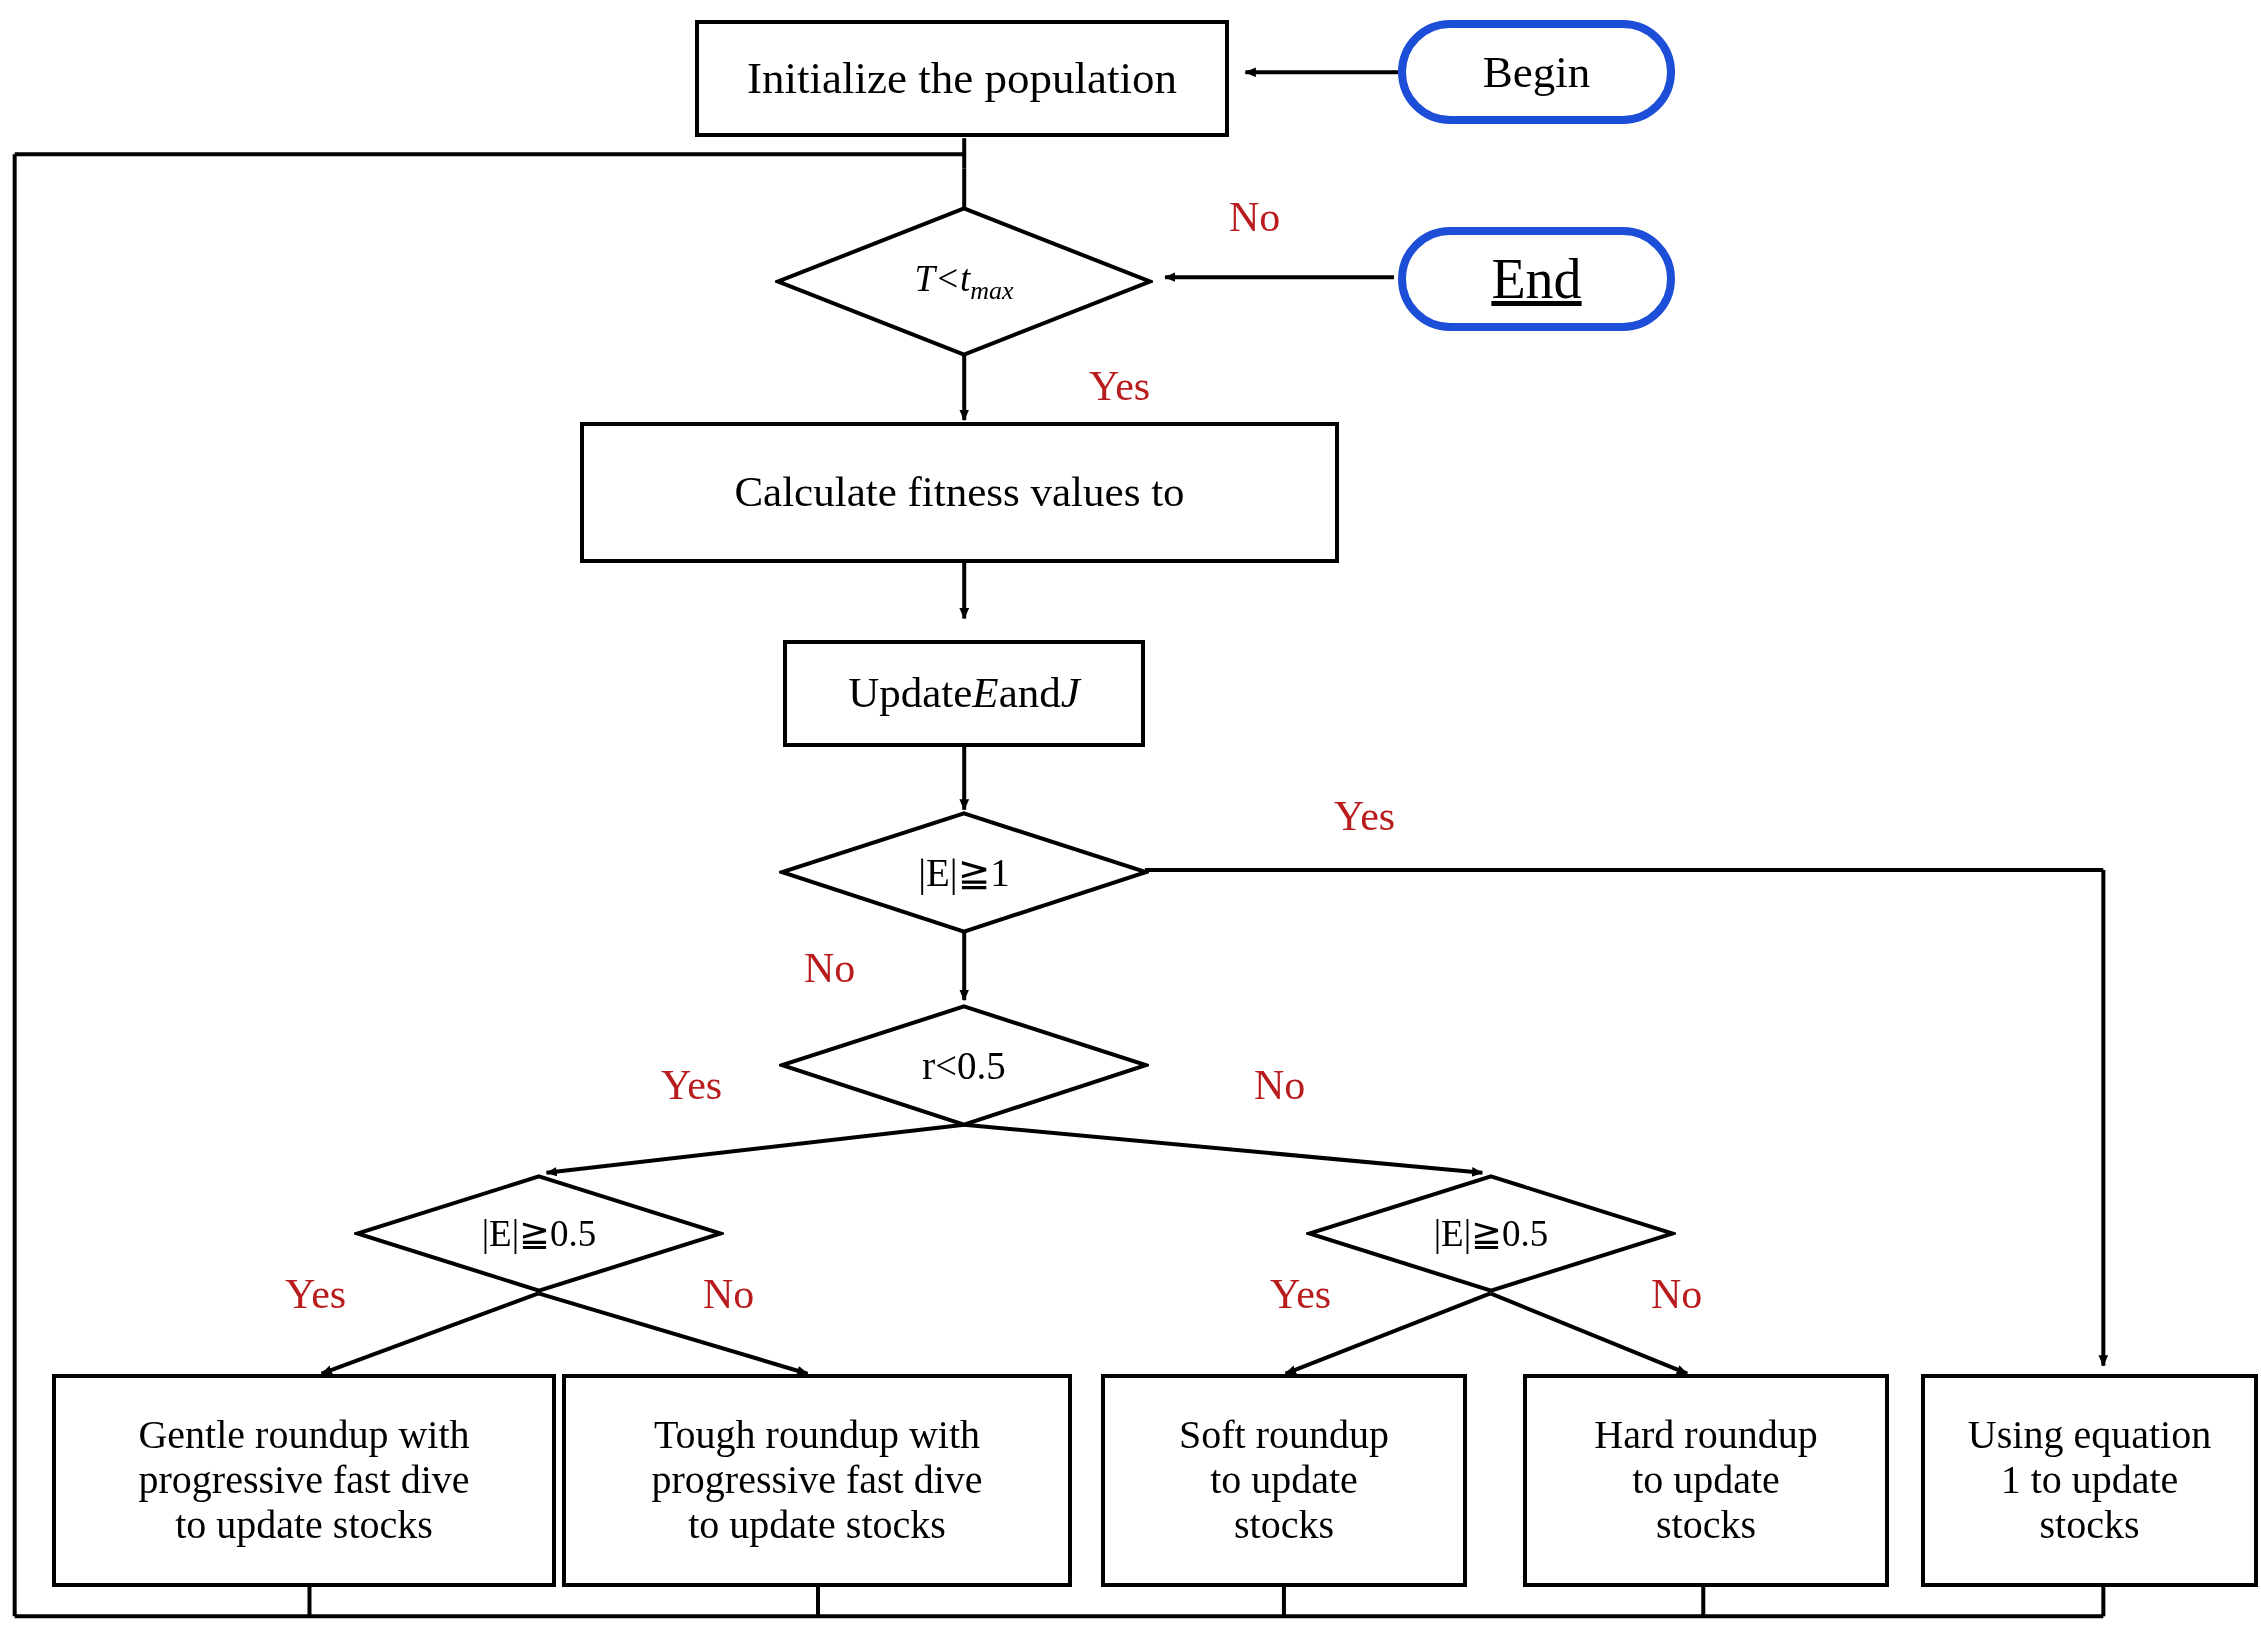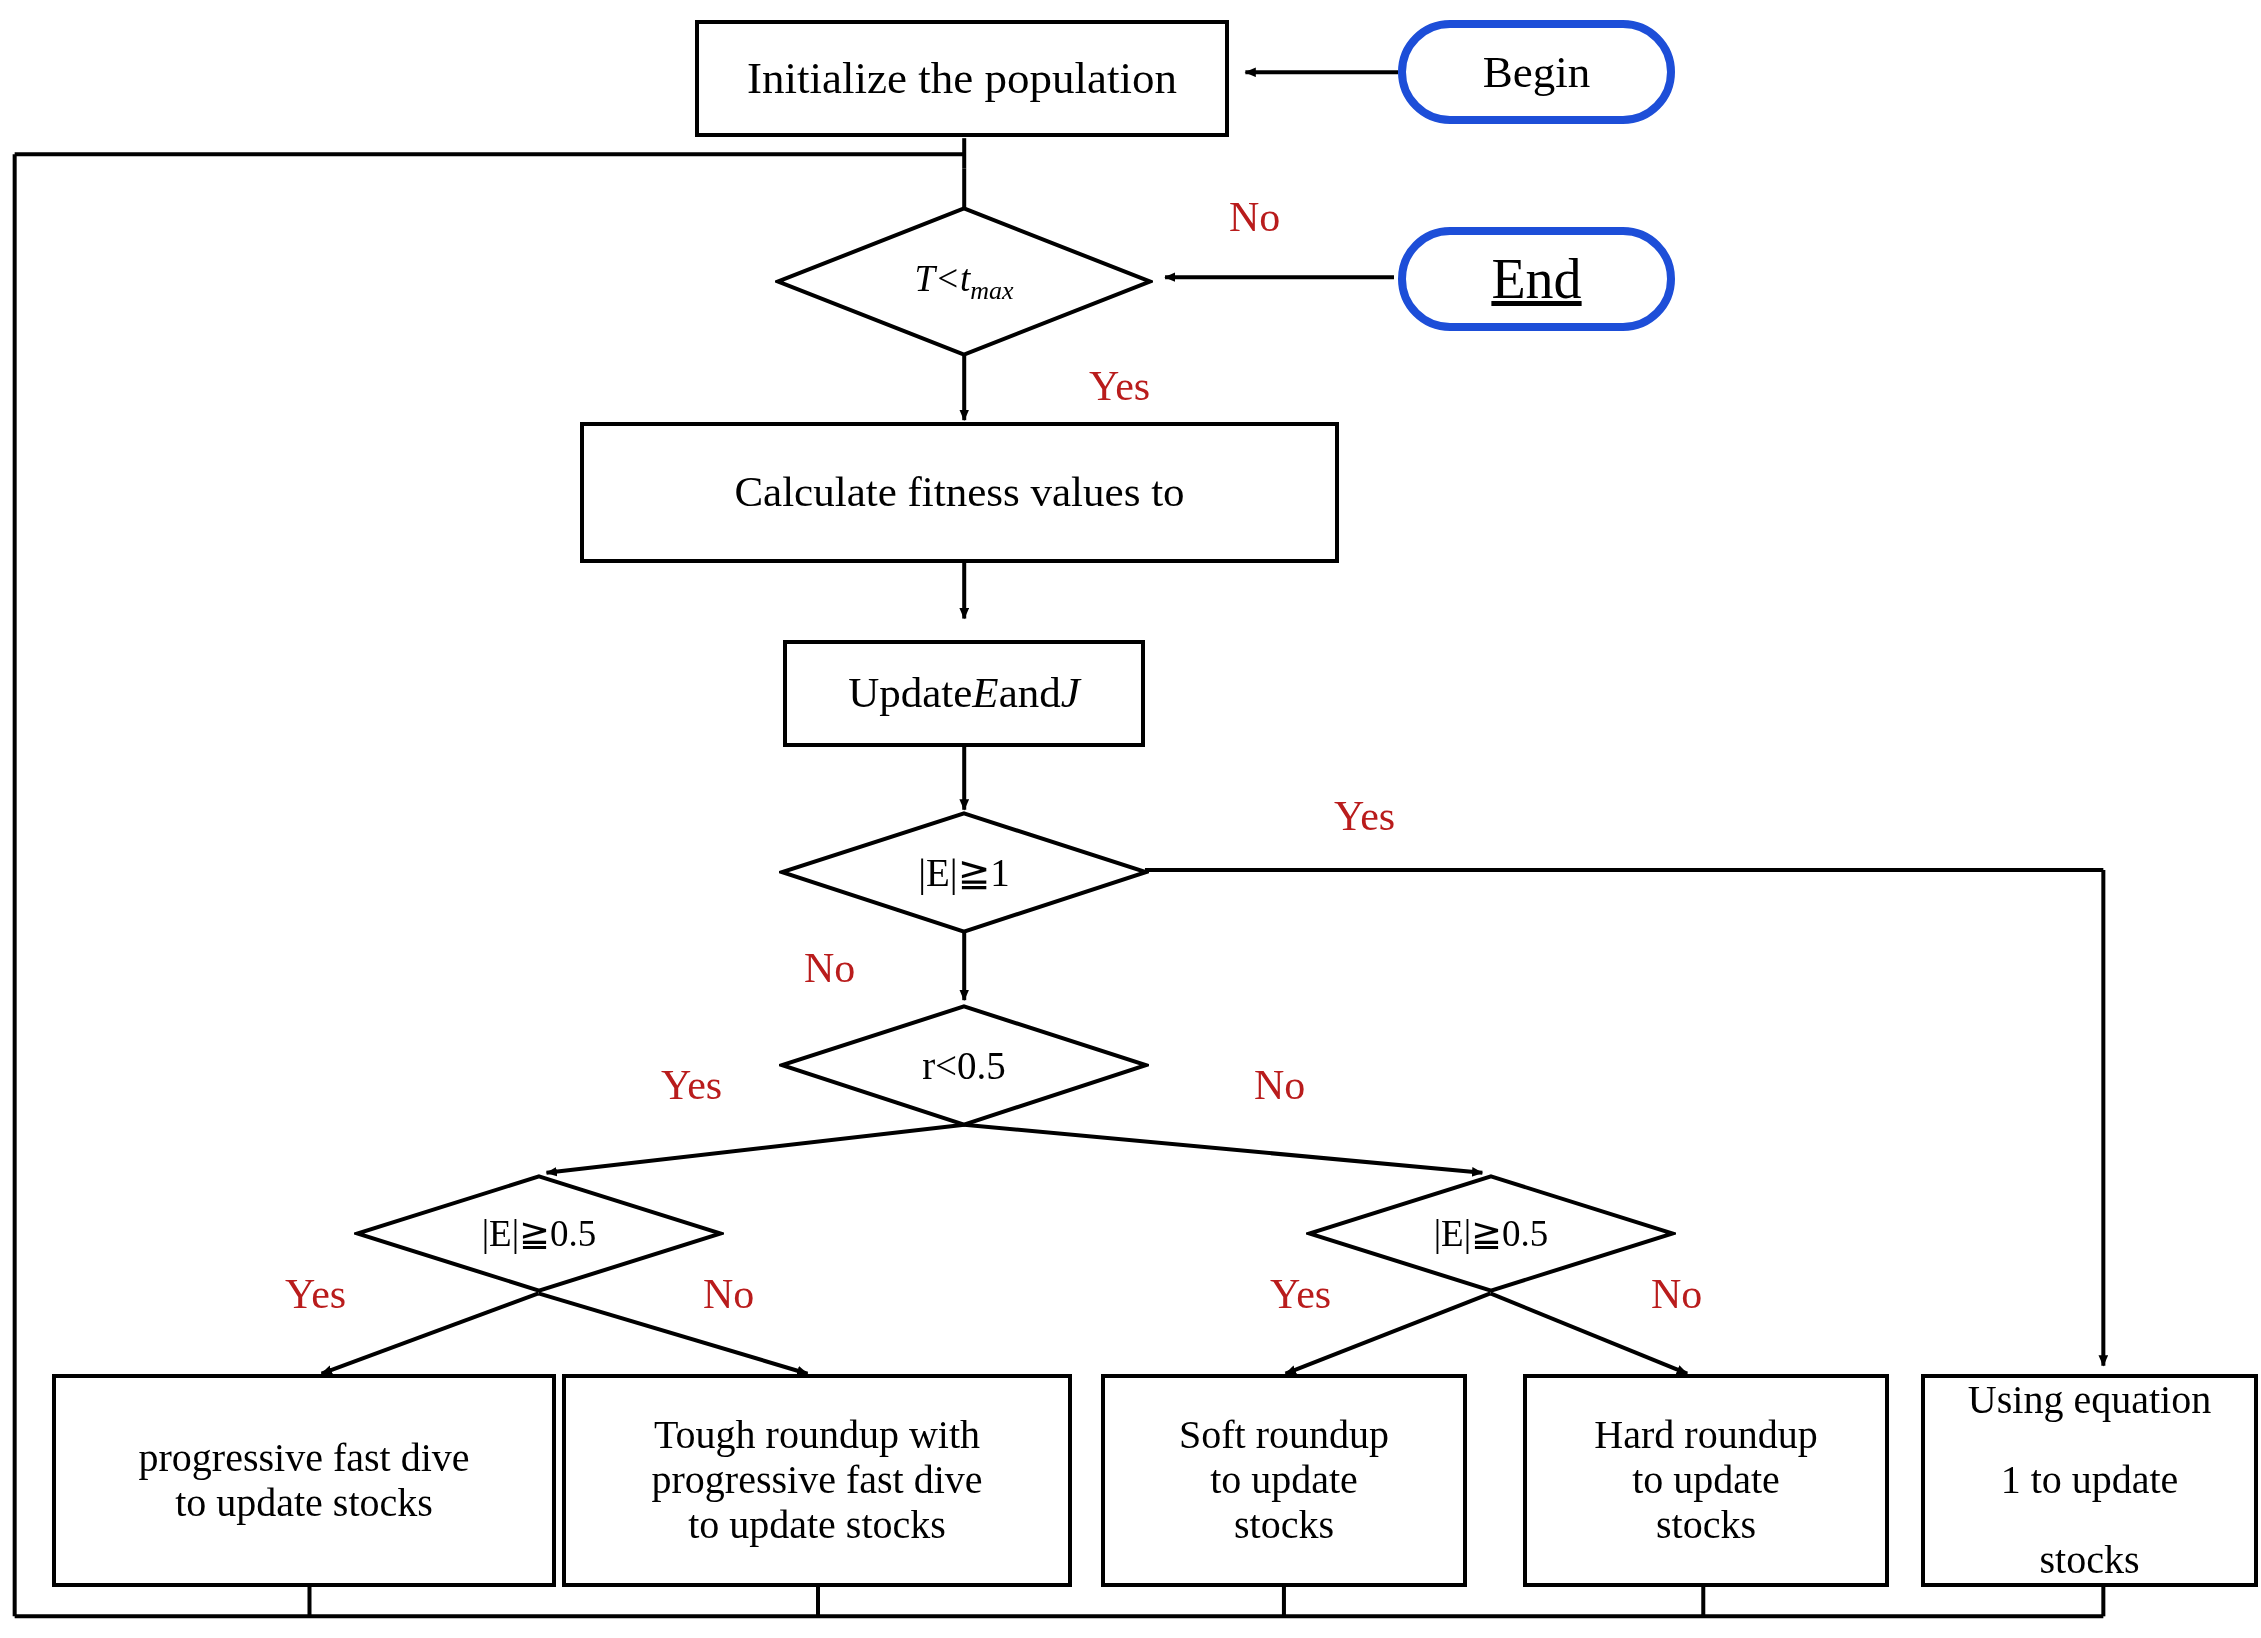--- a/index.html
+++ b/index.html
@@ -176,20 +176,21 @@
   </div>
 
   <div class="diamond-wrap" style="left:1306px; top:1173px; width:370px; height:121px;">
     <svg width="370" height="121" viewBox="0 0 460 150">
       <polygon points="230,4 456,75 230,146 4,75" fill="#ffffff" stroke="#000000" stroke-width="5"></polygon>
     </svg>
     <div class="diamond-label" style="font-size:37px;">|E|≧0.5</div>
   </div>
 
   <div class="node rect" style="left:52px; top:1374px; width:504px; height:213px; font-size:40px; flex-direction:column;">
+    <span>Gentle roundup with</span>
     <span>progressive fast dive</span>
     <span>to update stocks</span>
   </div>
 
   <div class="node rect" style="left:562px; top:1374px; width:510px; height:213px; font-size:40px; flex-direction:column;">
     <span>Tough roundup with</span>
     <span>progressive fast dive</span>
     <span>to update stocks</span>
   </div>
 
@@ -198,21 +199,21 @@
     <span>to update</span>
     <span>stocks</span>
   </div>
 
   <div class="node rect" style="left:1523px; top:1374px; width:366px; height:213px; font-size:40px; flex-direction:column;">
     <span>Hard roundup</span>
     <span>to update</span>
     <span>stocks</span>
   </div>
 
-  <div class="node rect" style="left:1921px; top:1374px; width:337px; height:213px; font-size:40px; flex-direction:column;justify-content:space-between;">
+  <div class="node rect" style="left:1921px; top:1374px; width:337px; height:213px; font-size:40px; flex-direction:column;">
     <span>Using equation</span>
     <span>1 to update</span>
     <span>stocks</span>
   </div>
 
   <div class="edge-label" style="left:1229px; top:193px; font-size:42px;">No</div>
   <div class="edge-label" style="left:1089px; top:362px; font-size:42px;">Yes</div>
   <div class="edge-label" style="left:1334px; top:792px; font-size:42px;">Yes</div>
   <div class="edge-label" style="left:804px; top:944px; font-size:42px;">No</div>
   <div class="edge-label" style="left:661px; top:1061px; font-size:42px;">Yes</div>

